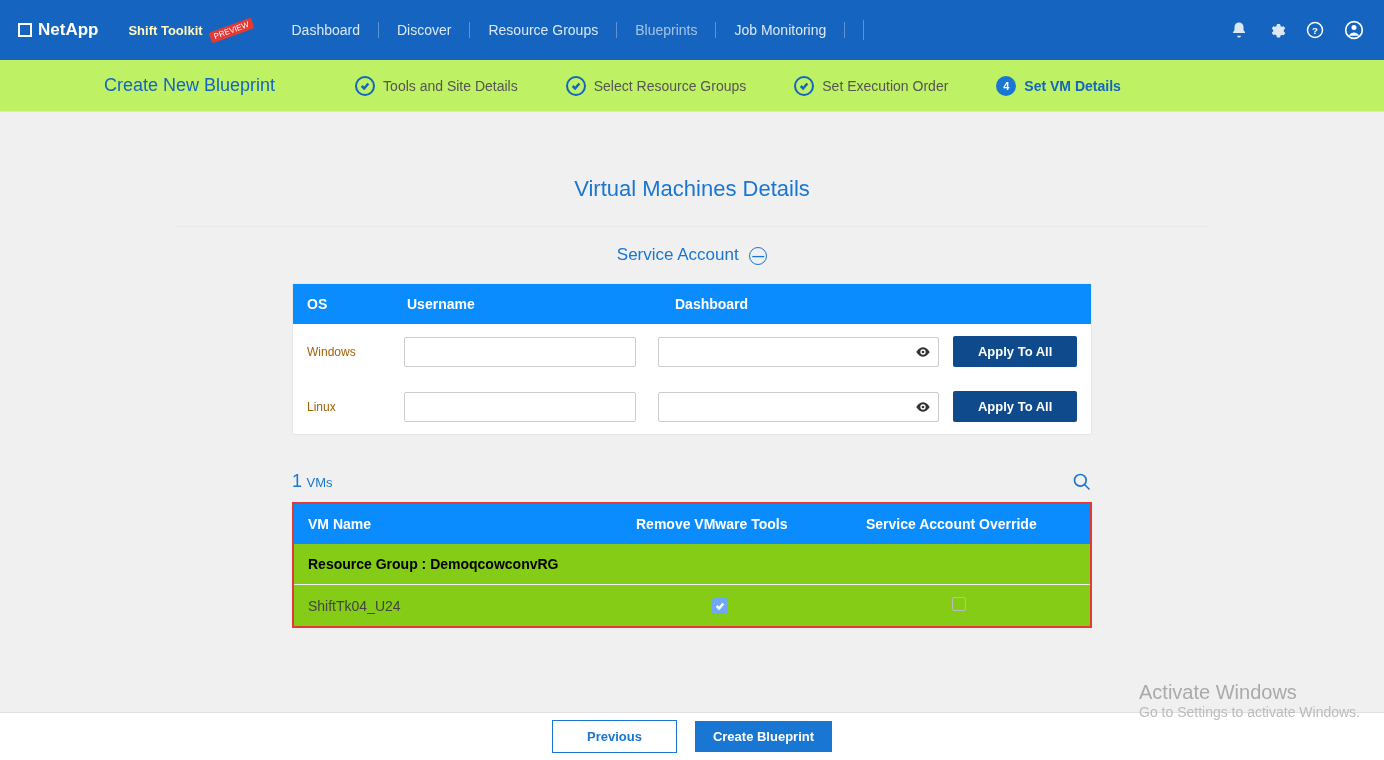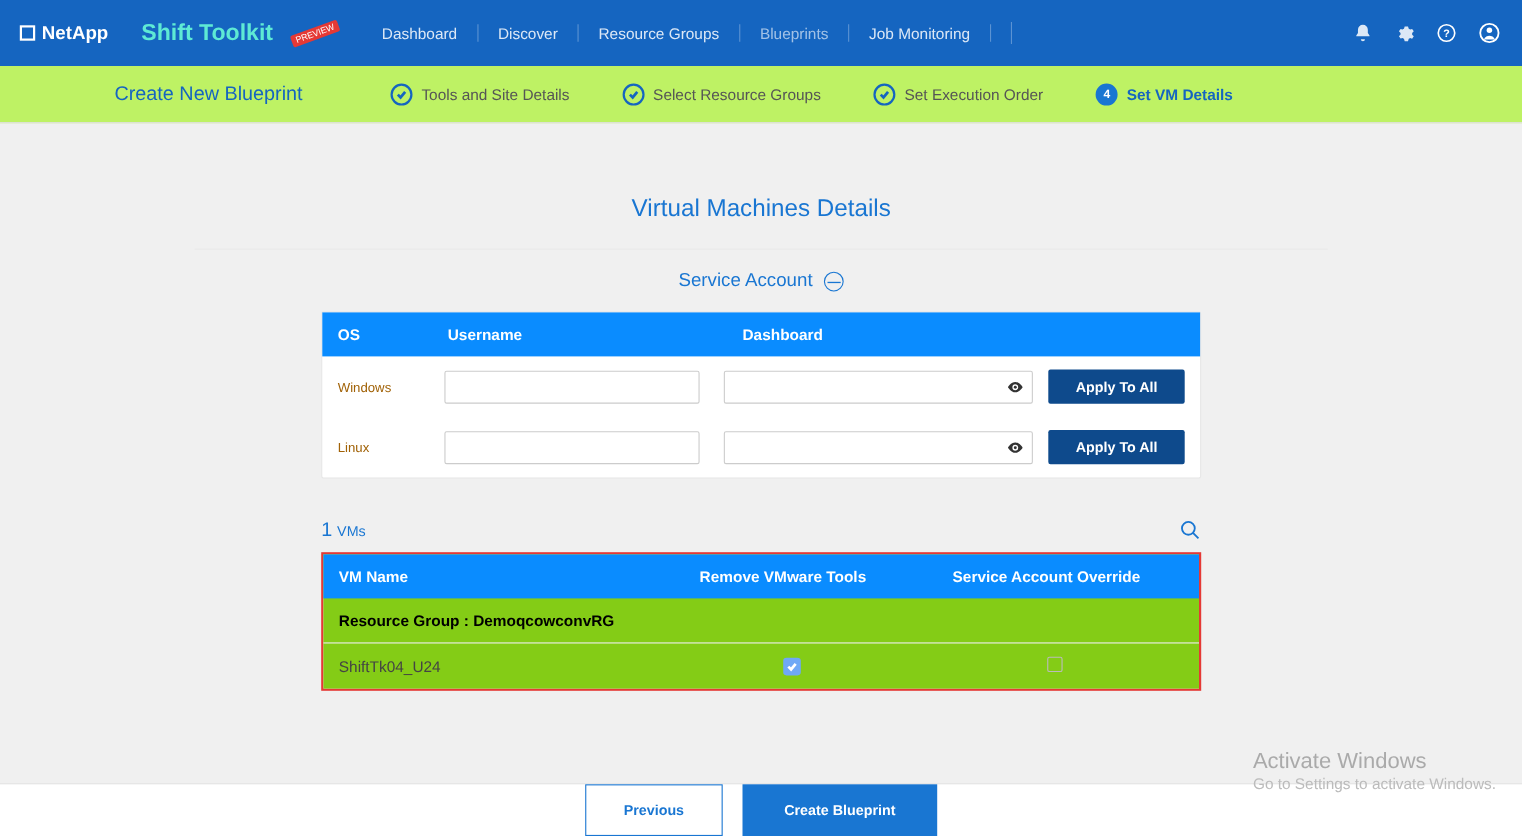--- a/index.html
+++ b/index.html
@@ -3,21 +3,21 @@
 <meta charset="utf-8">
 <style>
 * { box-sizing: border-box; margin: 0; padding: 0; font-family: 'Segoe UI', Arial, sans-serif; }
 body { background: #f0f0f0; width: 1384px; height: 760px; overflow: hidden; position: relative; }
 
 
 .header { background: #1565c0; height: 60px; display: flex; align-items: center; padding: 0 20px 0 18px; }
 .logo-area { display: flex; align-items: center; gap: 6px; color: white; font-weight: bold; margin-right: 30px; }
 .logo-box { display: inline-block; width: 14px; height: 14px; border: 2px solid white; }
 .logo-text { font-size: 17px; font-weight: 600; }
-.toolkit-text { font-size: 21px; font-weight: 600; color: #5eead4; margin-right: 16px; }
+.toolkit-text { font-size: 13px; font-weight: 600; color: #fef9c3; margin-right: 6px; }
 .preview-badge { display: inline-block; background: #e53935; color: white; font-size: 8px; padding: 1px 4px; transform: rotate(-20deg); margin-right: 20px; border-radius: 2px; }
 .nav-links { display: flex; align-items: center; }
 .nav-link { color: rgba(255,255,255,0.85); font-size: 14px; padding: 0 18px; border-right: 1px solid rgba(255,255,255,0.3); cursor: pointer; }
 .nav-link.active { color: rgba(255,255,255,0.6); }
 .nav-link:last-of-type { border-right: none; }
 .nav-divider { border-left: 1px solid rgba(255,255,255,0.3); height: 20px; margin-left: 18px; }
 .header-icons { margin-left: auto; display: flex; gap: 20px; align-items: center; color: rgba(255,255,255,0.8); }
 .header-icons svg { fill: rgba(255,255,255,0.85); cursor: pointer; }
 
 
@@ -67,23 +67,23 @@
 .vm-col-tools { flex: 0 0 230px; text-align: left; }
 .vm-col-override { flex: 1; text-align: left; }
 .vm-group-row { padding: 12px 14px; font-size: 14px; font-weight: 700; border-bottom: 1px solid #eee; }
 .vm-data-row { display: flex; align-items: center; padding: 12px 14px; font-size: 14px; color: #444; }
 .vm-data-row .vm-col-name { font-weight: 400; }
 .tools-check { width: 16px; height: 16px; background: #6fa8f6; border-radius: 3px; display: inline-flex; align-items: center; justify-content: center; margin-left: 76px; }
 .tools-check svg { width: 10px; height: 10px; stroke: white; stroke-width: 3; fill: none; }
 .override-check { width: 14px; height: 14px; border: 1px solid #bbb; border-radius: 2px; display: inline-block; margin-left: 86px; }
 
 
-.footer { position: absolute; bottom: 0; left: 0; right: 0; background: white; border-top: 1px solid #e0e0e0; height: 48px; display: flex; justify-content: center; gap: 18px; }
+.footer { position: absolute; bottom: 0; left: 0; right: 0; background: white; border-top: 1px solid #e0e0e0; height: 48px; display: flex; align-items: center; justify-content: center; gap: 18px; }
 .btn-prev { background: white; border: 1px solid #1976d2; color: #1976d2; padding: 8px 34px; font-size: 13px; font-weight: 600; cursor: pointer; }
-.btn-create { background: #1976d2; border: none; color: white; padding: 8px 38px; font-size: 13px; font-weight: 600; cursor: pointer; }
+.btn-create { background: #1976d2; border: none; color: white; padding: 8px 18px; font-size: 13px; font-weight: 600; cursor: pointer; }
 
 
 .watermark { position: absolute; right: 24px; bottom: 40px; color: #bbb; font-size: 14px; text-align: left; pointer-events: none; }
 .watermark .wm-title { font-size: 20px; color: #aaa; }
 </style>
 </head>
 <body>
 
 <div class="header">
   <div class="logo-area">

